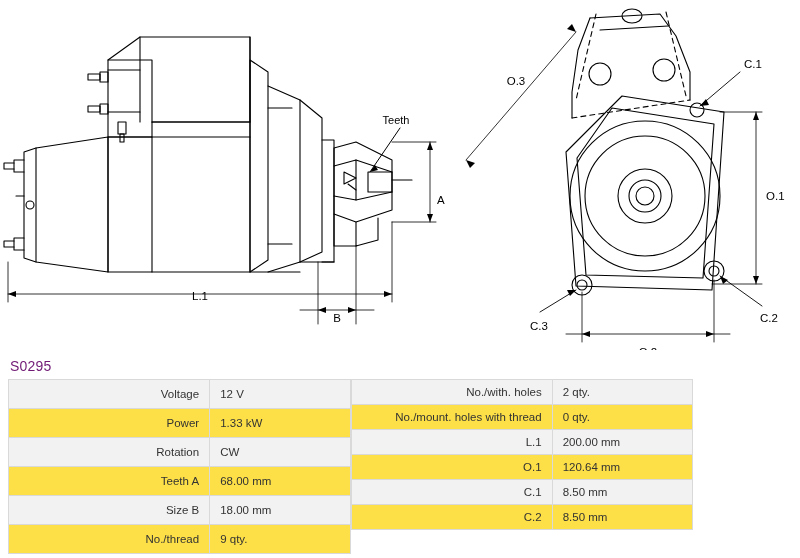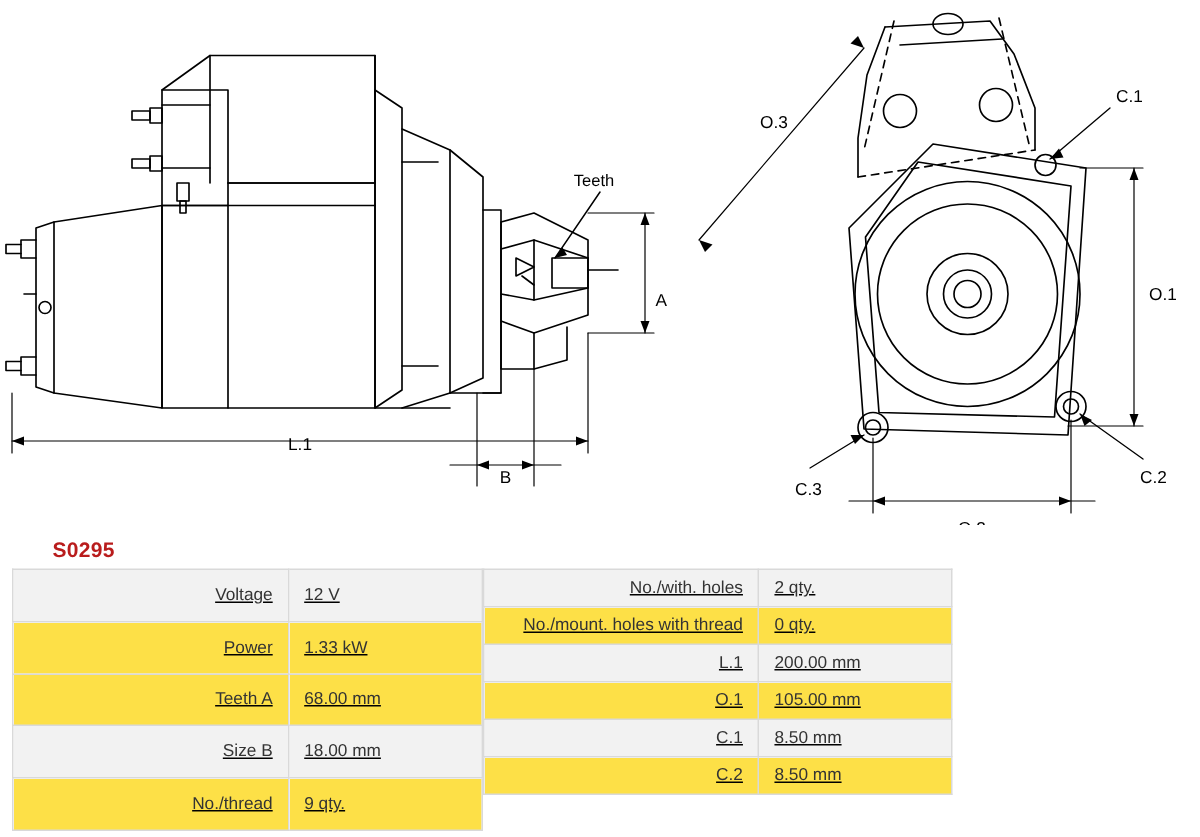--- a/index.html
+++ b/index.html
@@ -25,33 +25,31 @@
     left: 0;
     top: 0;
     width: 800px;
     height: 350px;
   }
   .part-number {
     position: absolute;
     left: 10px;
     top: 358px;
     font-size: 14px;
-    font-weight: bold;
-    color: #b91c1c;
+    font-weight: normal;
+    color: #701a75;
     letter-spacing: 0.2px;
-    margin-left: 25px;
   }
   .spec-wrap {
     position: absolute;
     left: 8px;
     top: 379px;
-    width: 627px;
+    width: 685px;
     display: flex;
     gap: 0px;
-    text-decoration: underline;
   }
   table.spec {
     border-collapse: collapse;
     width: 392px;
     table-layout: fixed;
   }
   table.spec td {
     border: 1px solid #d9d9d9;
     height: 24px;
     font-size: 11.5px;
@@ -245,20 +243,24 @@
     <table class="spec">
       <tbody>
         <tr class="alt">
           <td class="label">Voltage</td>
           <td class="value">12 V</td>
         </tr>
         <tr>
           <td class="label">Power</td>
           <td class="value">1.33 kW</td>
         </tr>
+        <tr class="alt">
+          <td class="label">Rotation</td>
+          <td class="value">CW</td>
+        </tr>
         <tr>
           <td class="label">Teeth A</td>
           <td class="value">68.00 mm</td>
         </tr>
         <tr class="alt">
           <td class="label">Size B</td>
           <td class="value">18.00 mm</td>
         </tr>
         <tr>
           <td class="label">No./thread</td>
@@ -276,21 +278,21 @@
         <tr>
           <td class="label">No./mount. holes with thread</td>
           <td class="value">0 qty.</td>
         </tr>
         <tr class="alt">
           <td class="label">L.1</td>
           <td class="value">200.00 mm</td>
         </tr>
         <tr>
           <td class="label">O.1</td>
-          <td class="value">105.00 mm</td>
+          <td class="value">120.64 mm</td>
         </tr>
         <tr class="alt">
           <td class="label">C.1</td>
           <td class="value">8.50 mm</td>
         </tr>
         <tr>
           <td class="label">C.2</td>
           <td class="value">8.50 mm</td>
         </tr>
         <tr>

